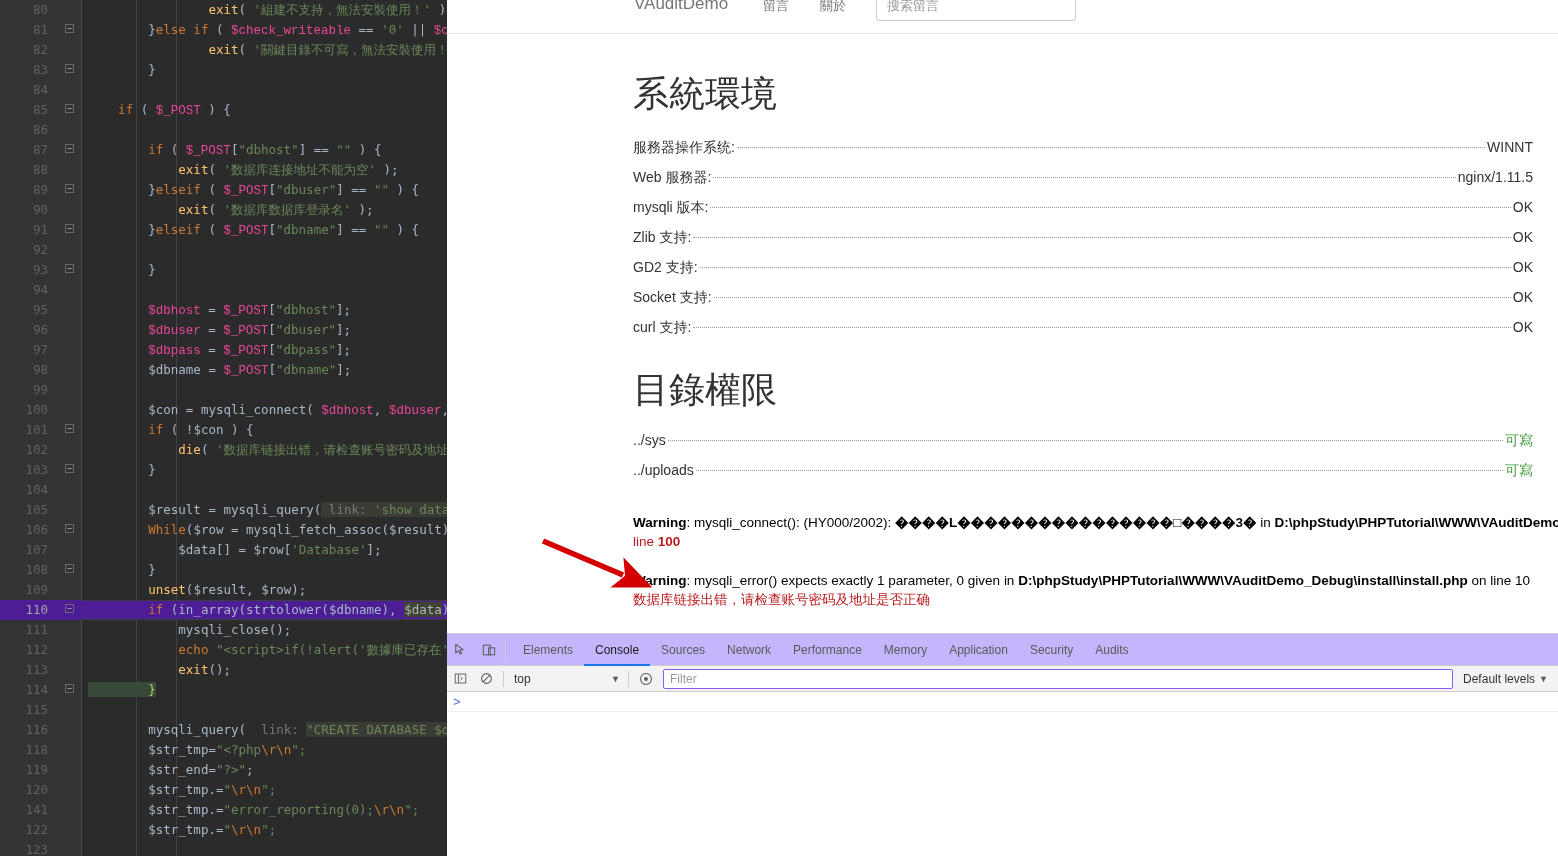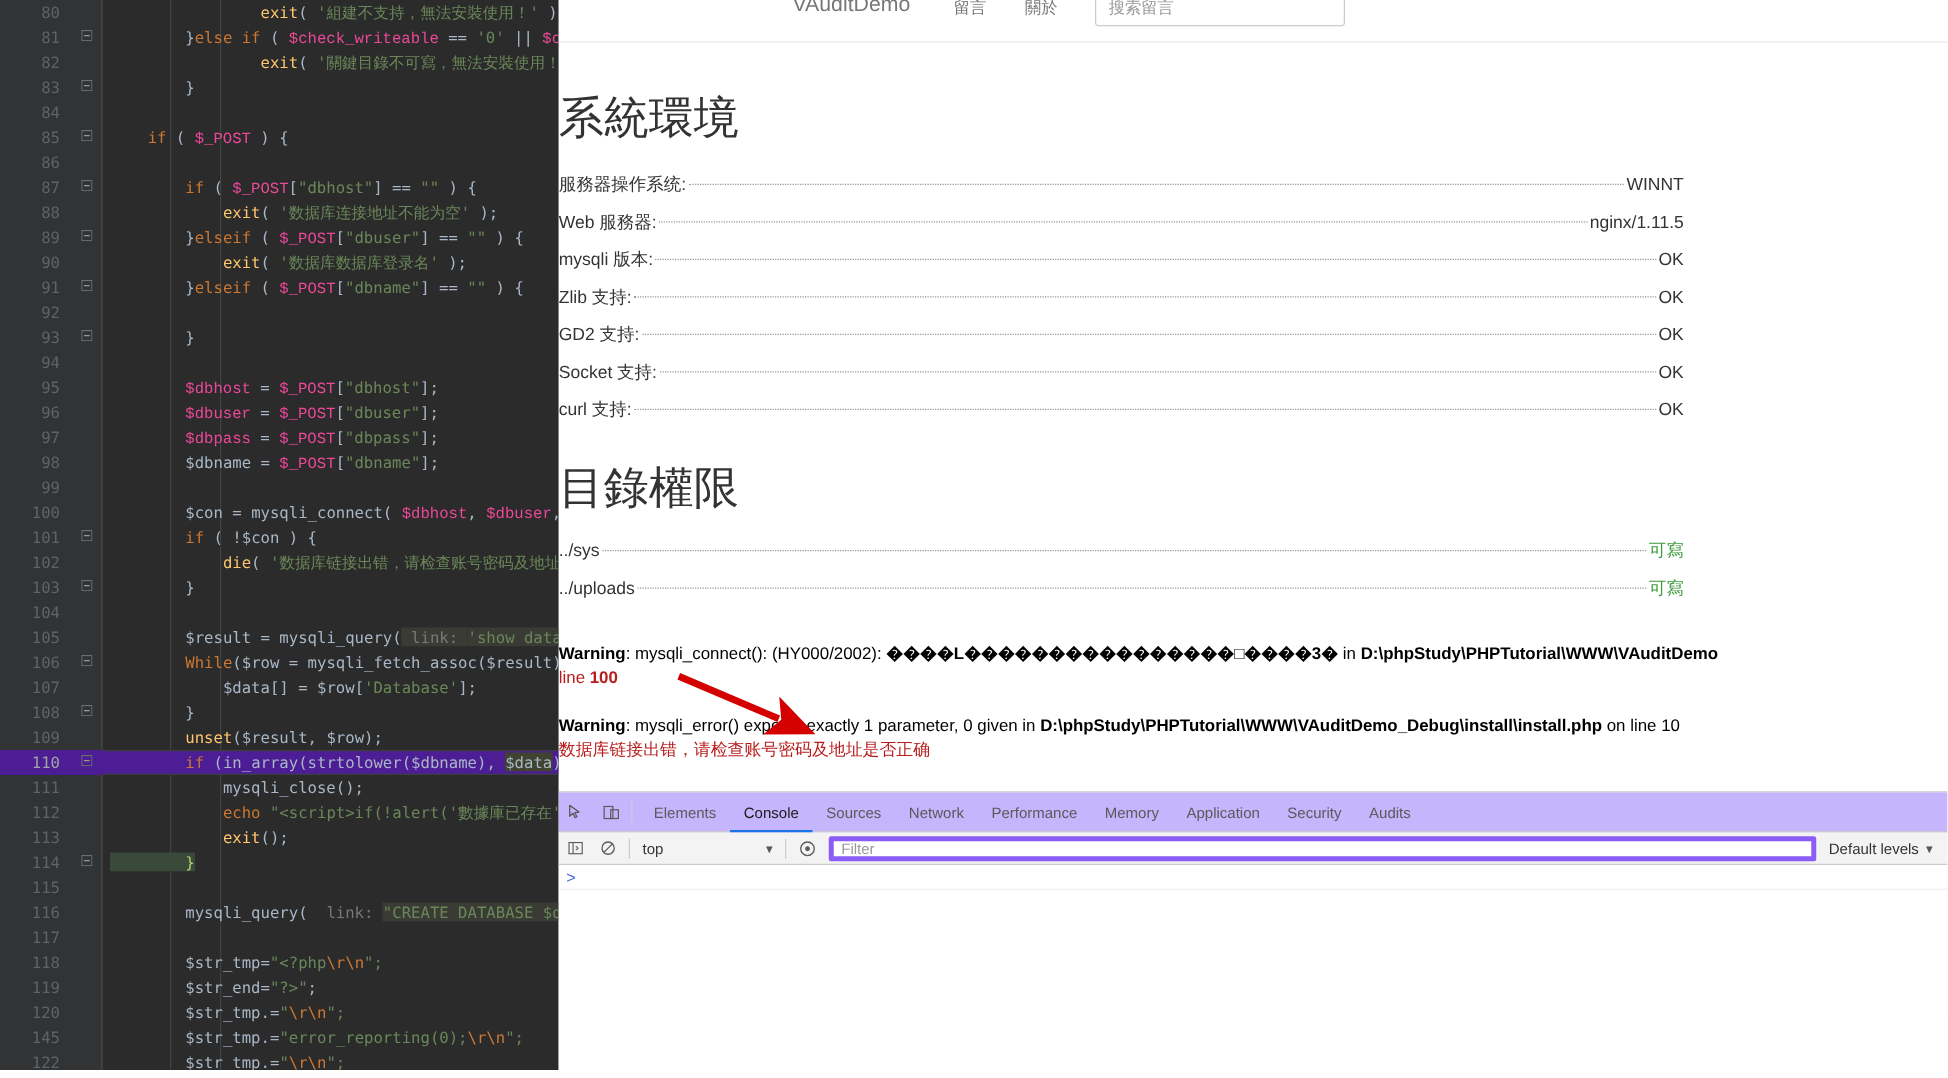--- a/index.html
+++ b/index.html
@@ -98,21 +98,21 @@
     font-size: 13px; color: #555;
     font-family: "Liberation Sans", sans-serif;
   }
   .nav-search::placeholder { color: #999; }
 
   .page-body {
     position: absolute; left: 0; top: 34px;
     width: 1111px; height: 599px;
     padding: 0;
   }
-  .container { position: relative; width: 900px; }
+  .container { position: relative; margin-left: 186px; width: 900px; }
 
   h1.sec-title {
     font-size: 36px; font-weight: normal; color: #333;
     line-height: 1.1; margin: 0;
     font-family: "Liberation Sans", sans-serif;
   }
   .dotrow {
     display: flex; align-items: baseline;
     font-size: 14px; color: #333;
     line-height: 30px; height: 30px;
@@ -177,21 +177,21 @@
     color: #5a5a5a;
   }
   .fb-sep { width: 1px; height: 16px; background: #cdcdcd; margin: 0 4px; }
   .fb-select {
     display: flex; align-items: center; justify-content: space-between;
     width: 116px; height: 20px; padding: 0 4px 0 6px;
     font-size: 12px; color: #333; background: transparent; border: none;
   }
   .fb-filter {
     flex: 1 1 auto; height: 20px; margin: 0 4px;
-    border: 4px solid #8b5cf6; border-radius: 2px; background: #fff;
+    border: 1px solid #8b5cf6; border-radius: 2px; background: #fff;
     font-size: 12px; color: #333; padding: 0 6px;
     font-family: "Liberation Sans", sans-serif;
   }
   .fb-filter::placeholder { color: #9a9a9a; }
   .fb-levels {
     font-size: 12px; color: #333; padding: 0 10px 0 6px;
     display: flex; align-items: center; gap: 4px; white-space: nowrap;
   }
   .dt-console {
     position: relative; width: 100%; height: 175px; background: #fff;
@@ -283,25 +283,24 @@
             </svg></span><span class="ctext"><span class="t-txt">        </span><span class="t-kw">if</span><span class="t-txt"> (</span><span class="t-txt">in_array</span><span class="t-txt">(</span><span class="t-txt">strtolower</span><span class="t-txt">(</span><span class="t-txt">$dbname</span><span class="t-txt">), </span><span class="t-txt" style="background: rgb(64, 67, 47);">$data</span><span class="t-txt">)){</span></span></div>
         <div class="crow"><span class="lnum">111</span><span class="ctext"><span class="t-txt">            </span><span class="t-txt">mysqli_close</span><span class="t-txt">();</span></span></div>
         <div class="crow"><span class="lnum">112</span><span class="ctext"><span class="t-txt">            </span><span class="t-kw">echo</span><span class="t-txt"> </span><span class="t-str">"&lt;script&gt;if(!alert('數據庫已存在')){</span></span></div>
         <div class="crow"><span class="lnum">113</span><span class="ctext"><span class="t-txt">            </span><span class="t-fn">exit</span><span class="t-txt">();</span></span></div>
         <div class="crow"><span class="lnum">114</span><span class="fold"><svg width="9" height="9" viewBox="0 0 10 10">
               <rect x="0.5" y="0.5" width="9" height="9" fill="none" stroke="#6e6e6e"></rect>
               <line x1="2.5" y1="5" x2="7.5" y2="5" stroke="#9a9a9a"></line>
             </svg></span><span class="ctext"><span class="hl-brace">        }</span></span></div>
         <div class="crow"><span class="lnum">115</span><span class="ctext"></span></div>
         <div class="crow"><span class="lnum">116</span><span class="ctext"><span class="t-txt">        </span><span class="t-txt">mysqli_query</span><span class="t-txt">( </span><span class="t-hint"> link: </span><span class="t-str" style="background: rgb(59, 59, 53);">"CREATE DATABASE $dbname"</span></span></div>
-        <div class="crow"><span class="lnum">117</span><span class="ctext"></span></div>
         <div class="crow"><span class="lnum">118</span><span class="ctext"><span class="t-txt">        </span><span class="t-txt">$str_tmp</span><span class="t-txt">=</span><span class="t-str">"&lt;?php</span><span class="t-kw">\r\n</span><span class="t-str">";</span></span></div>
         <div class="crow"><span class="lnum">119</span><span class="ctext"><span class="t-txt">        </span><span class="t-txt">$str_end</span><span class="t-txt">=</span><span class="t-str">"?&gt;"</span><span class="t-txt">;</span></span></div>
         <div class="crow"><span class="lnum">120</span><span class="ctext"><span class="t-txt">        </span><span class="t-txt">$str_tmp</span><span class="t-txt">.=</span><span class="t-str">"</span><span class="t-kw">\r\n</span><span class="t-str">";</span></span></div>
-        <div class="crow"><span class="lnum">145</span><span class="ctext"><span class="t-txt">        </span><span class="t-txt">$str_tmp</span><span class="t-txt">.=</span><span class="t-str">"error_reporting(0);</span><span class="t-kw">\r\n</span><span class="t-str">";</span></span></div>
+        <div class="crow"><span class="lnum">141</span><span class="ctext"><span class="t-txt">        </span><span class="t-txt">$str_tmp</span><span class="t-txt">.=</span><span class="t-str">"error_reporting(0);</span><span class="t-kw">\r\n</span><span class="t-str">";</span></span></div>
         <div class="crow"><span class="lnum">122</span><span class="ctext"><span class="t-txt">        </span><span class="t-txt">$str_tmp</span><span class="t-txt">.=</span><span class="t-str">"</span><span class="t-kw">\r\n</span><span class="t-str">";</span></span></div>
         <div class="crow"><span class="lnum">123</span><span class="ctext"></span></div>
       </div>
   </div>
 
   <div id="browser">
     <div class="navbar">
       <span class="nav-brand">VAuditDemo</span>
       <span class="nav-link l1">留言</span>
       <span class="nav-link l2">關於</span>

